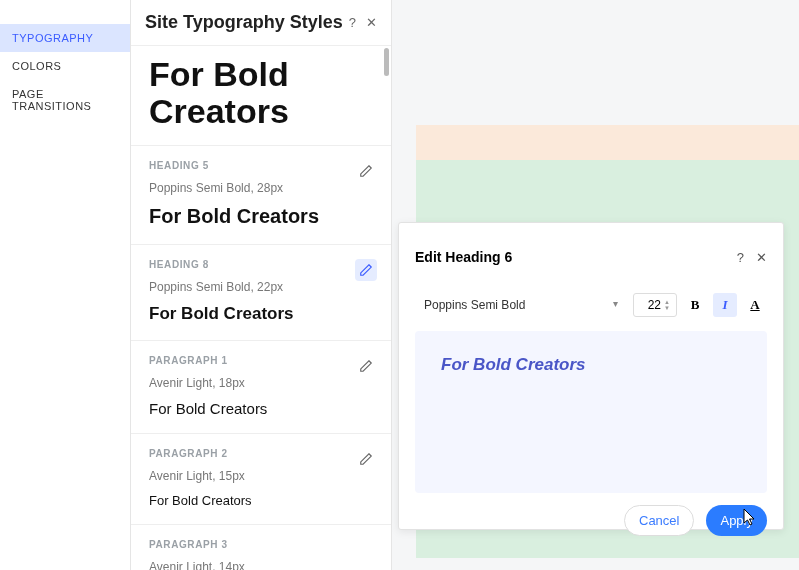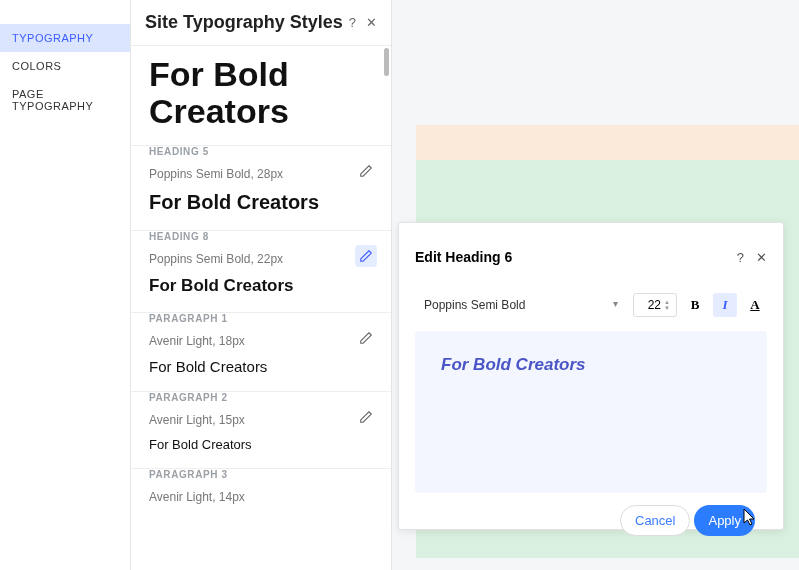--- a/index.html
+++ b/index.html
@@ -7,21 +7,21 @@
 .left-nav{position:absolute;left:0;top:16px;width:130px;height:570px;background:#fff;padding-top:8px}
 .nav-item{padding:8px 12px;font-size:11px;letter-spacing:.5px;color:#333;cursor:pointer}
 .nav-item.active{background:#dbe5ff;color:#3b5cff;font-weight:500}
 .panel{position:absolute;left:130px;top:0;width:262px;height:570px;background:#fff;border-left:1px solid #e5e5e5;border-right:1px solid #e5e5e5}
 .panel-header{display:flex;align-items:center;justify-content:space-between;padding:12px 14px;border-bottom:1px solid #eee}
 .panel-title{font-weight:600;font-size:18px;color:#222}
 .panel-actions{display:flex;gap:10px;color:#666}
 .panel-body{position:relative;height:calc(570px - 42px);overflow:hidden}
 .scroll-ind{position:absolute;right:2px;top:2px;width:5px;height:28px;background:#bbb;border-radius:3px}
 .big-sample{padding:10px 18px 14px;font-weight:800;font-size:34px;line-height:1.1;color:#111}
-.style-block{border-top:1px solid #eee;padding:0 18px 16px;position:relative}
+.style-block{border-top:1px solid #eee;padding:14px 18px 16px;position:relative}
 .sb-label{font-size:10px;letter-spacing:.6px;color:#9aa0a6;font-weight:600}
 .sb-meta{font-size:12px;color:#777;margin-top:10px}
 .sb-sample{margin-top:10px;color:#111}
 .h5{font-weight:700;font-size:20px}
 .h6{font-weight:700;font-size:17px}
 .p1{font-weight:300;font-size:15px}
 .p2{font-weight:300;font-size:13px}
 .edit-ico{position:absolute;right:14px;top:14px;color:#666;cursor:pointer;width:22px;height:22px;display:flex;align-items:center;justify-content:center;border-radius:4px}
 .edit-ico.active{background:#e5ecff;color:#3b5cff}
 .canvas{position:absolute;left:392px;top:0;width:407px;height:570px;background:#f5f6f7}
@@ -35,34 +35,34 @@
 .font-select{flex:1;display:flex;justify-content:space-between;align-items:flex-start;border:1px solid transparent;padding:6px 8px;font-size:12px;color:#333;cursor:pointer}
 .chev{color:#888;font-size:10px}
 .size-input{width:44px;border:1px solid #ddd;border-radius:3px;padding:4px 6px;font-size:12px;display:flex;justify-content:flex-end;align-items:center}
 .spinners{display:flex;flex-direction:column;font-size:6px;line-height:6px;color:#999;margin-left:3px}
 .fmt-btn{width:24px;height:24px;display:flex;align-items:center;justify-content:center;cursor:pointer;border-radius:3px;font-family:Georgia,serif}
 .fmt-btn.bold{font-weight:700}
 .fmt-btn.italic{font-style:italic;background:#e5ecff;color:#3b5cff;font-weight:600}
 .fmt-btn.under{text-decoration:underline;font-weight:600}
 .preview{margin:12px 16px;height:162px;background:#f4f6ff;border-radius:4px;padding:24px 26px}
 .preview-text{color:#4a56c7;font-weight:700;font-style:italic;font-size:17px}
-.modal-footer{display:flex;justify-content:flex-end;gap:4px;padding:0 28px}
+.modal-footer{display:flex;justify-content:flex-end;gap:12px;padding:0 16px}
 .btn{padding:7px 14px;border-radius:16px;font-size:13px;cursor:pointer;border:none}
 .btn-cancel{background:#fff;border:1px solid #ddd;color:#3b7cff}
 .btn-apply{background:#2b7cff;color:#fff;font-weight:500}
 .cursor{position:absolute;left:742px;top:508px;color:#000;pointer-events:none}
 svg{display:block}
 </style>
 </head>
 <body>
 
 <div class="left-nav">
   <div class="nav-item active">TYPOGRAPHY</div>
   <div class="nav-item">COLORS</div>
-  <div class="nav-item">PAGE TYPOGRAPHY</div>
+  <div class="nav-item">PAGE TRANSITIONS</div>
 </div>
 
 <div class="panel">
   <div class="panel-header">
     <div class="panel-title">Site Typography Styles</div>
     <div class="panel-actions">
       <span>?</span>
       <span>✕</span>
     </div>
   </div>

